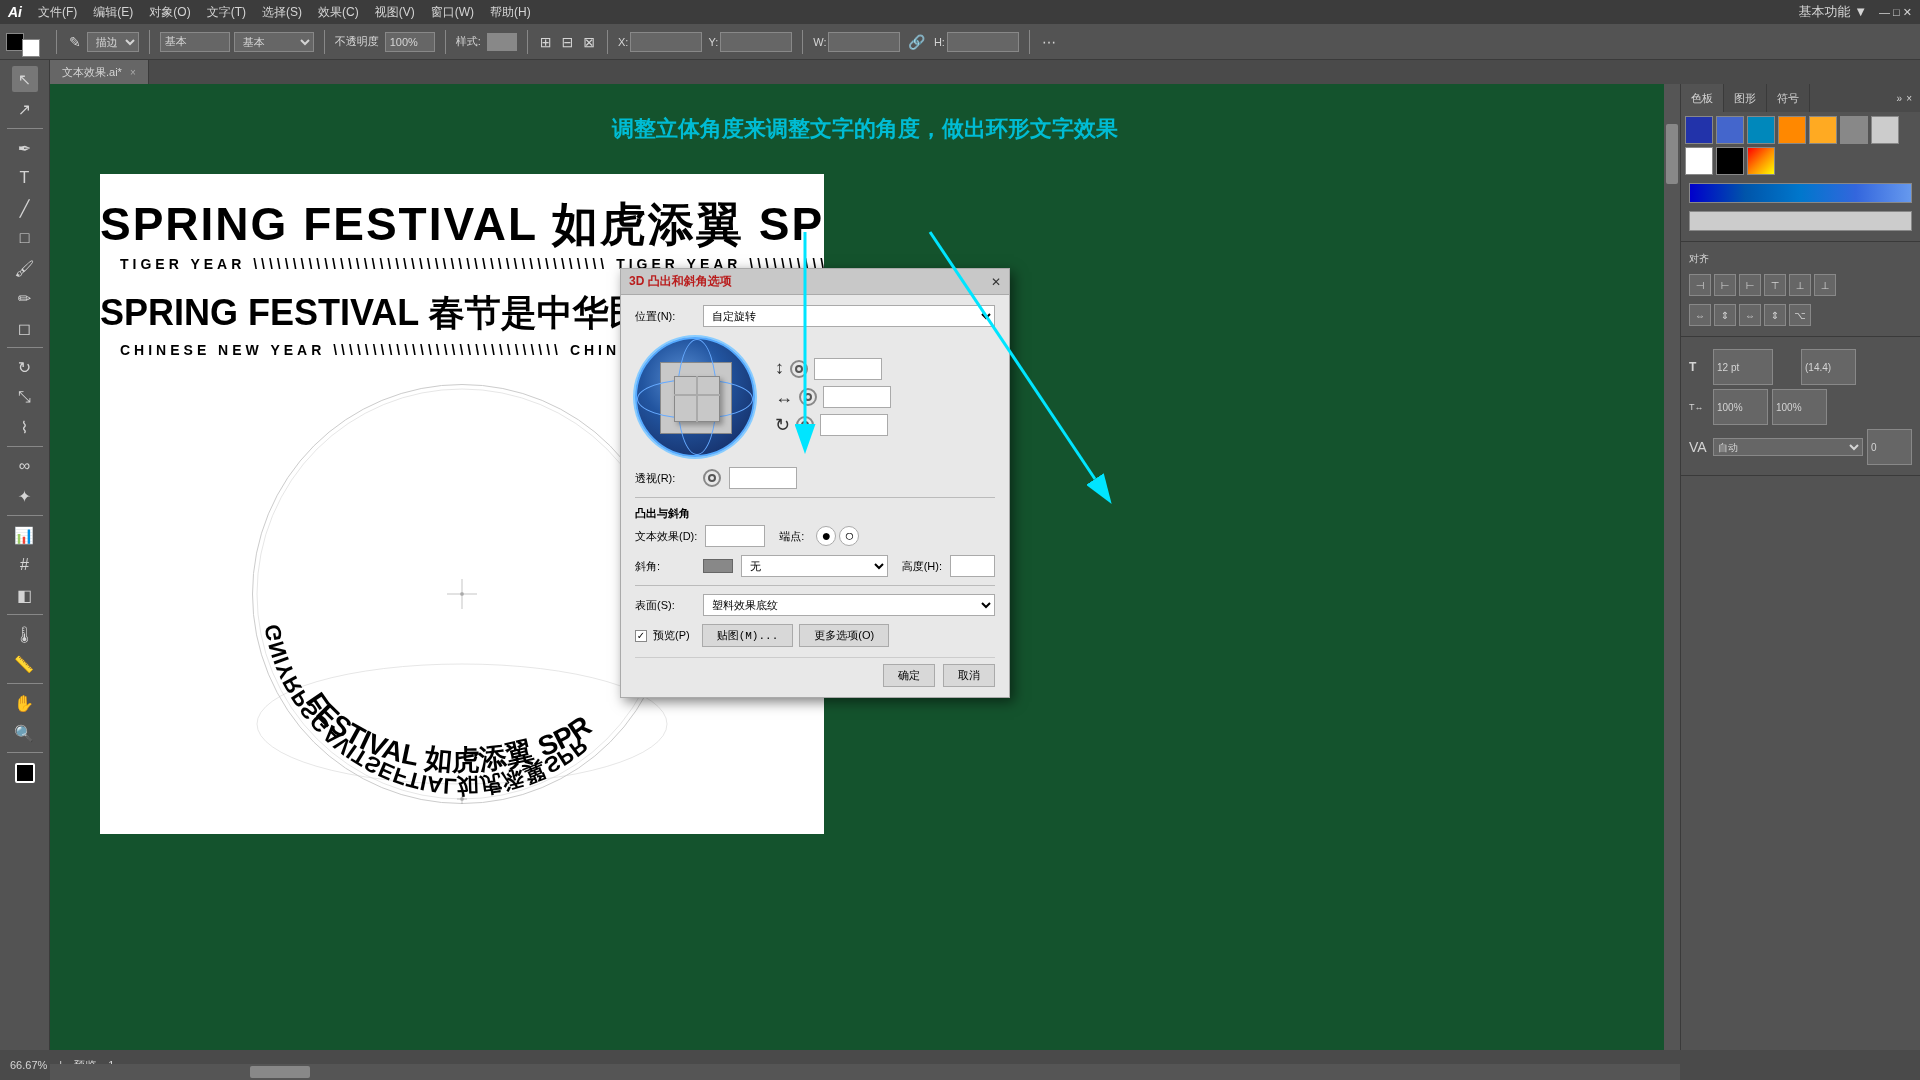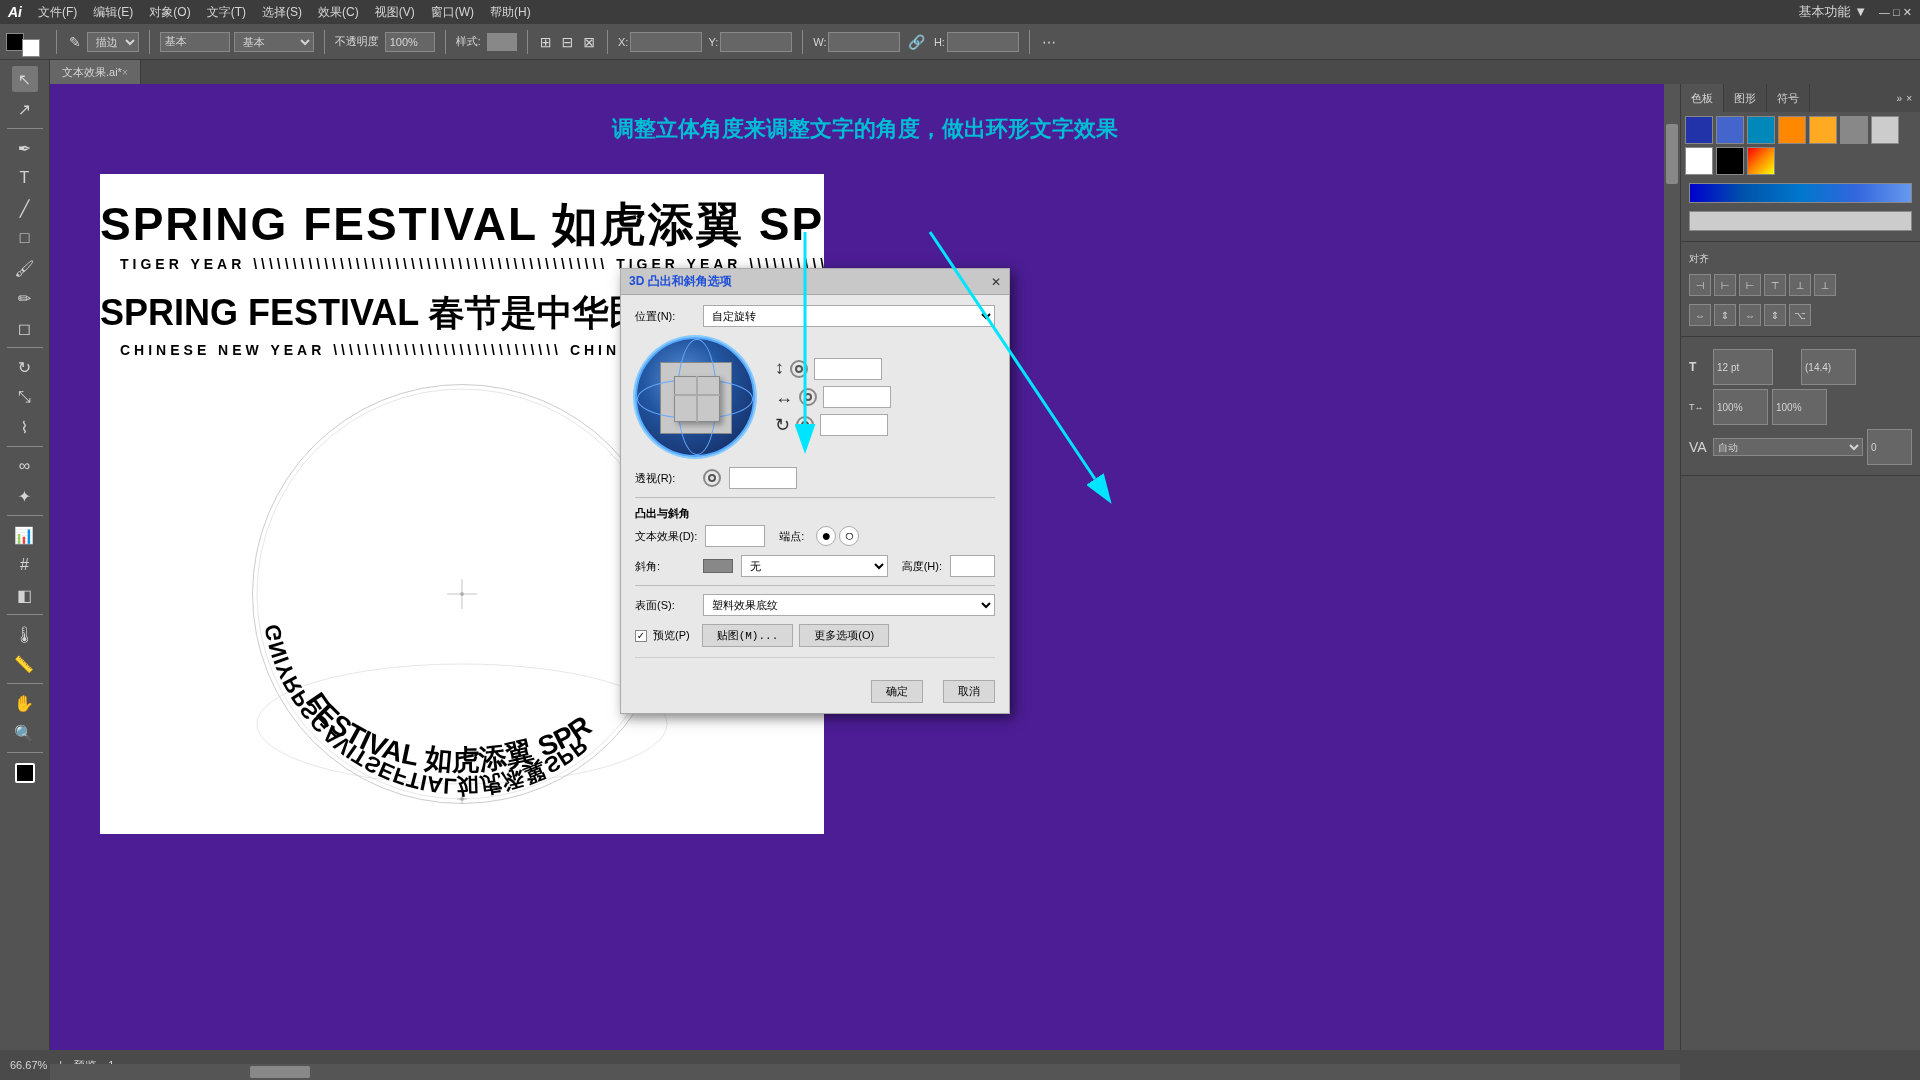--- a/index.html
+++ b/index.html
@@ -180,40 +180,41 @@
       z-index: 89;
     }
     .tab {
       height: 24px;
       padding: 0 12px;
       background: #535353;
       color: #d4d4d4;
       font-size: 11px;
       display: flex;
       align-items: center;
+      gap: 8px;
       cursor: pointer;
       border-right: 1px solid #3a3a3a;
     }
     .tab.active {
       background: #666;
     }
     .tab-close {
       font-size: 10px;
       color: #aaa;
       cursor: pointer;
     }
 
     
     .canvas-area {
       position: absolute;
       top: 84px;
       left: 50px;
       right: 240px;
       bottom: 30px;
-      background: #4c1d95;
+      background: #14532d;
       overflow: hidden;
     }
 
     
     .instruction-text {
       position: absolute;
       top: 30px;
       left: 0;
       right: 0;
       text-align: center;
@@ -364,21 +365,21 @@
     .dialog-title-bar {
       background: #c8c8c8;
       padding: 4px 8px;
       display: flex;
       align-items: center;
       justify-content: space-between;
       border-bottom: 1px solid #aaa;
     }
     .dialog-title {
       font-size: 12px;
-      color: #1d4ed8;
+      color: #b91c1c;
       font-weight: bold;
     }
     .dialog-close {
       font-size: 12px;
       cursor: pointer;
       color: #333;
     }
     .dialog-body {
       padding: 10px 14px;
     }
@@ -507,23 +508,23 @@
       border: 1px solid #888;
       background: #fff;
       display: flex;
       align-items: center;
       justify-content: center;
       font-size: 10px;
     }
     .dialog-button-row {
       display: flex;
       justify-content: flex-end;
-      gap: 20px;
+      gap: 8px;
       margin-top: 10px;
-      padding-top: 22px;
+      padding-top: 6px;
       border-top: 1px solid #ccc;
     }
     .dialog-btn {
       padding: 3px 14px;
       font-size: 11px;
       background: #d8d8d8;
       border: 1px solid #aaa;
       cursor: pointer;
       color: #000;
     }

